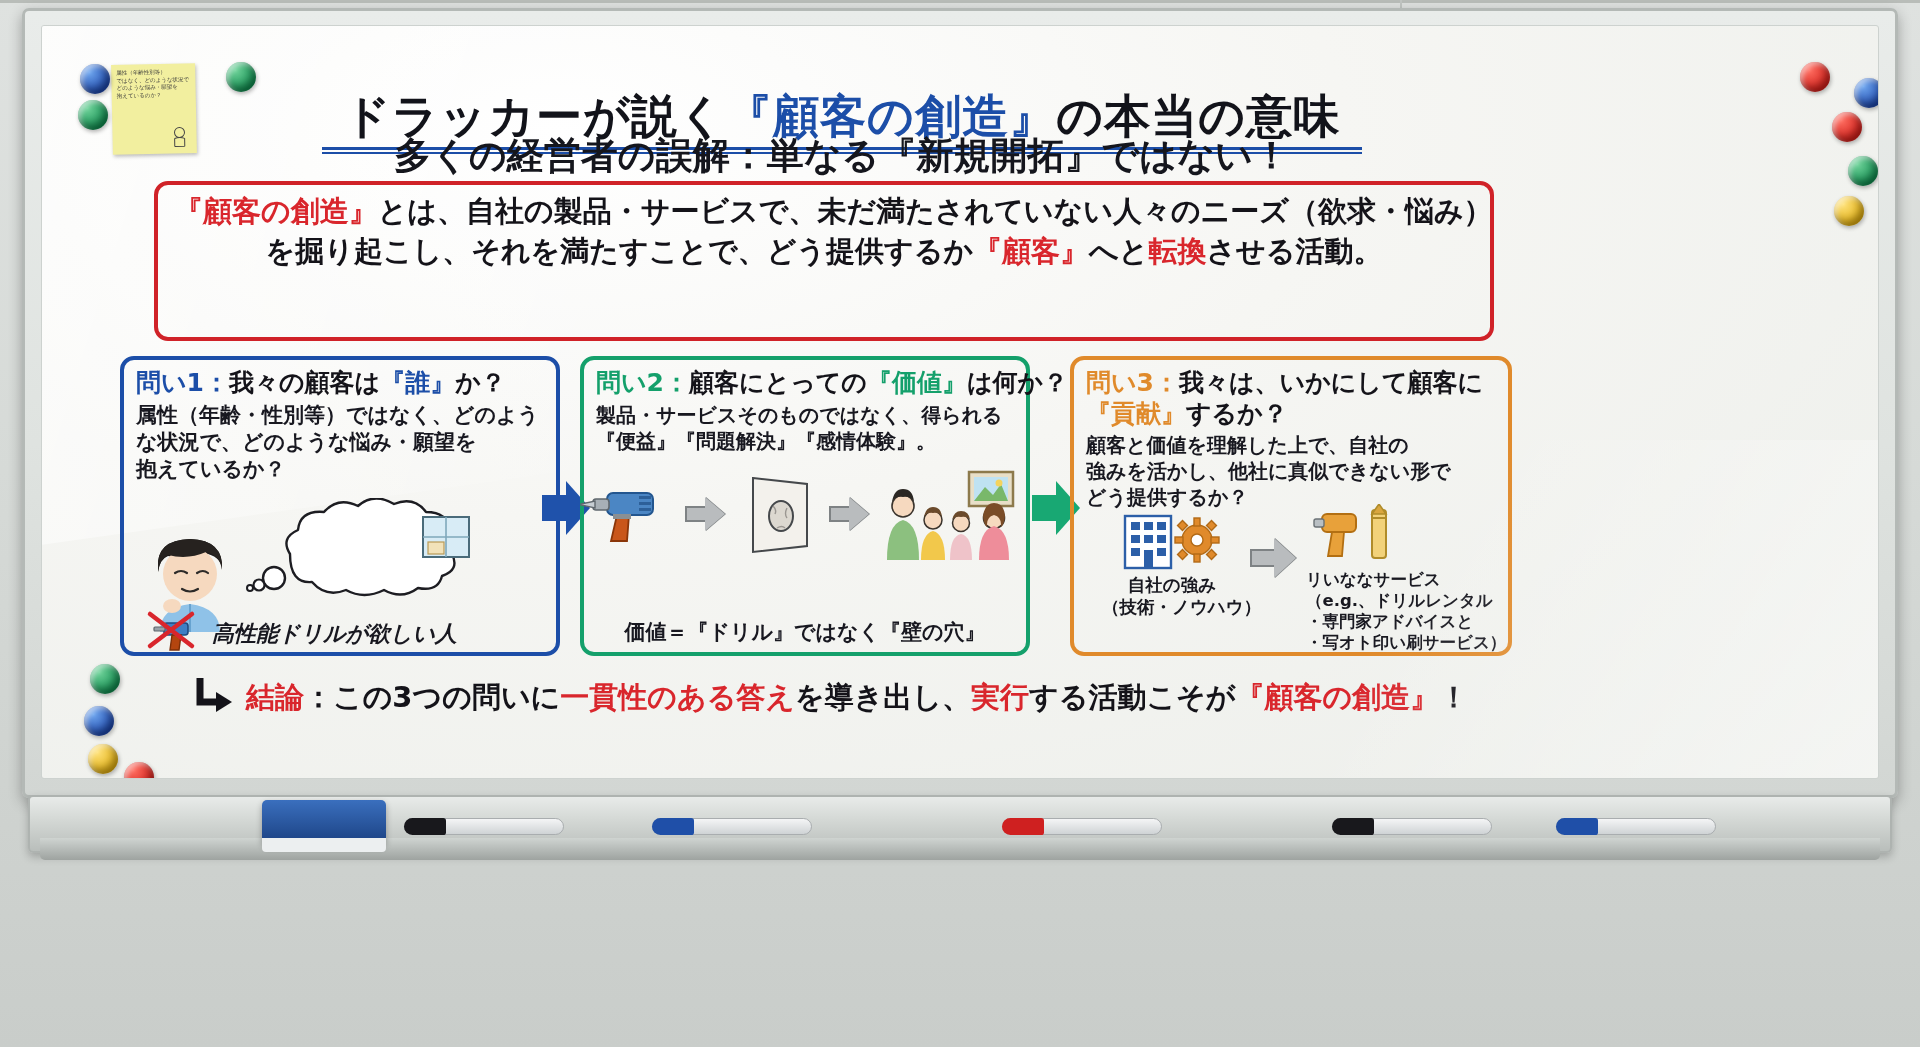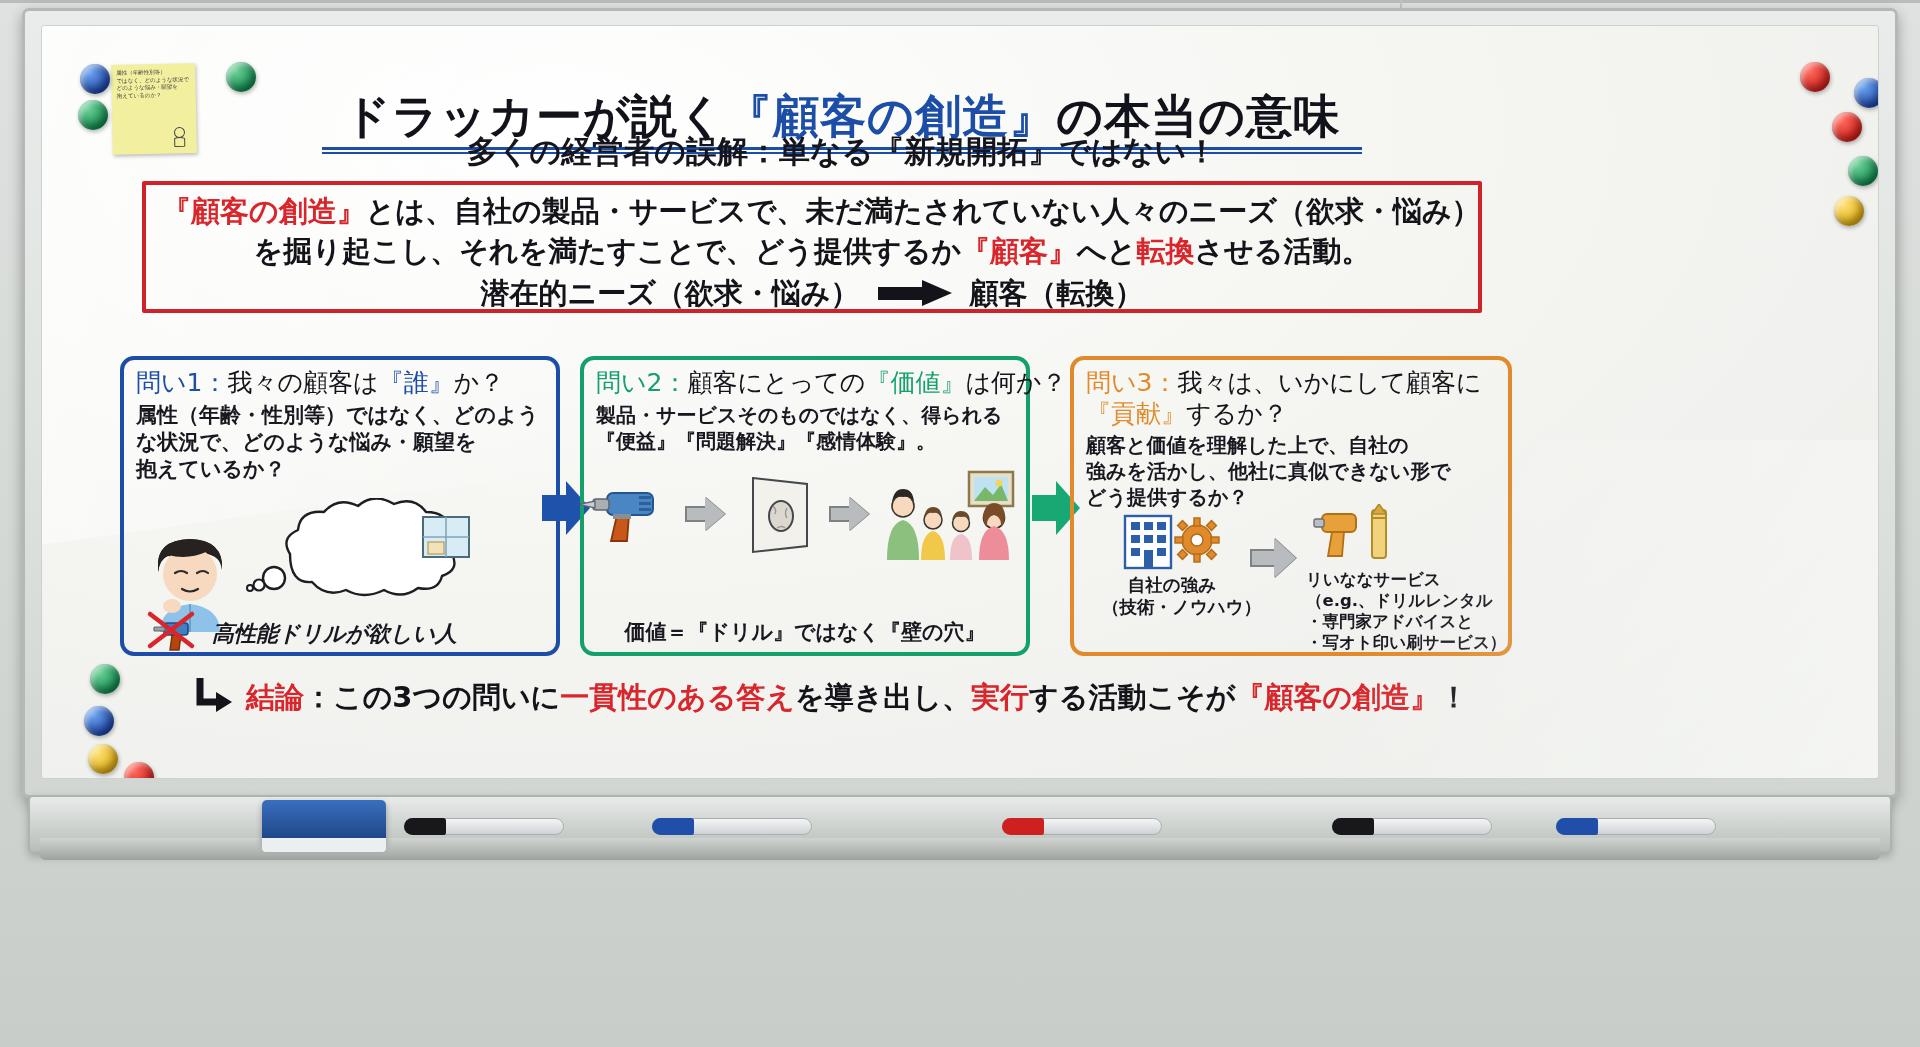--- a/index.html
+++ b/index.html
@@ -119,27 +119,27 @@
   }
   #title .hl { color:#1c4ea8; }
   #title-rule {
     margin:7px auto 0; width:1040px; height:0;
     border-top:3px solid #1c4ea8;
     border-bottom:2px solid #1c4ea8;
     height:7px;
   }
   #subtitle {
     position:absolute; left:250px; top:105px; width:1100px; text-align:center;
-    font-size:31px; font-weight:bold; color:#15161d; white-space:nowrap;
+    font-size:37px; font-weight:bold; color:#15161d; white-space:nowrap;
   }
 
   
   #redbox {
-    position:absolute; left:100px; top:155px; width:1340px; height:132px;
-    border:4px solid #d02228; border-radius:2px;
+    position:absolute; left:112px; top:155px; width:1340px; height:160px;
+    border:4px solid #d02228; border-radius:14px;
     padding:6px 12px 0;
   }
   #redbox .rline {
     text-align:center; font-size:29px; font-weight:bold; color:#141319;
     line-height:1.38; white-space:nowrap;
   }
   #redbox .rline.l1 { text-align:left; padding-left:4px; }
   #redbox .red { color:#d9262c; }
   #redbox .arrow-row {
     display:flex; align-items:center; justify-content:center; gap:18px;
@@ -162,21 +162,21 @@
   .qbox {
     position:absolute; top:330px; height:300px;
     border:4px solid #888; border-radius:14px;
     padding:8px 12px 0;
   }
   #qbox1 { left:78px;  width:440px; border-color:#1c4ea8; }
   #qbox2 { left:538px; width:450px; border-color:#14a06b; }
   #qbox3 { left:1028px; width:442px; border-color:#e08a2b; }
 
   .qhead {
-    font-size:25px; font-weight:normal; color:#141319;
+    font-size:25px; font-weight:bold; color:#141319;
     line-height:1.22; white-space:nowrap;
   }
   #qbox1 .qlabel { color:#1c4ea8; }
   #qbox2 .qlabel { color:#14a06b; }
   #qbox3 .qlabel { color:#e08a2b; }
   #qbox1 .qhl { color:#1c4ea8; }
   #qbox2 .qhl { color:#14a06b; }
   #qbox3 .qhl { color:#e08a2b; }
 
   .qbody {
@@ -310,25 +310,20 @@
         <div id="title-wrap">
           <div id="title"><span>ドラッカーが説く</span><span class="hl">『顧客の創造』</span><span>の本当の意味</span></div>
           <div id="title-rule"></div>
         </div>
 
         <div id="subtitle">多くの経営者の誤解：単なる『新規開拓』ではない！</div>
 
         <div id="redbox">
           <div class="rline l1"><span class="red">『顧客の創造』</span><span>とは、自社の製品・サービスで、未だ満たされていない人々のニーズ（欲求・悩み）</span></div>
           <div class="rline"><span>を掘り起こし、それを満たすことで、どう提供するか</span><span class="red">『顧客』</span><span>へと</span><span class="red">転換</span><span>させる活動。</span></div>
-          <div class="arrow-row">
-            <span class="rline" style="font-size:29px;">潜在的ニーズ（欲求・悩み）</span>
-            <span class="blk-arrow"></span>
-            <span class="rline" style="font-size:29px;">顧客（転換）</span>
-          </div>
         </div>
 
         <div class="qbox" id="qbox1">
           <div class="qhead"><span class="qlabel">問い1：</span><span>我々の顧客は</span><span class="qhl">『誰』</span><span>か？</span></div>
 
           <div class="qbody">属性（年齢・性別等）ではなく、どのよう</div>
           <div class="qbody" style="margin-top:0">な状況で、どのような悩み・願望を</div>
           <div class="qbody" style="margin-top:0">抱えているか？</div>
 
           <div id="b1-illus">

